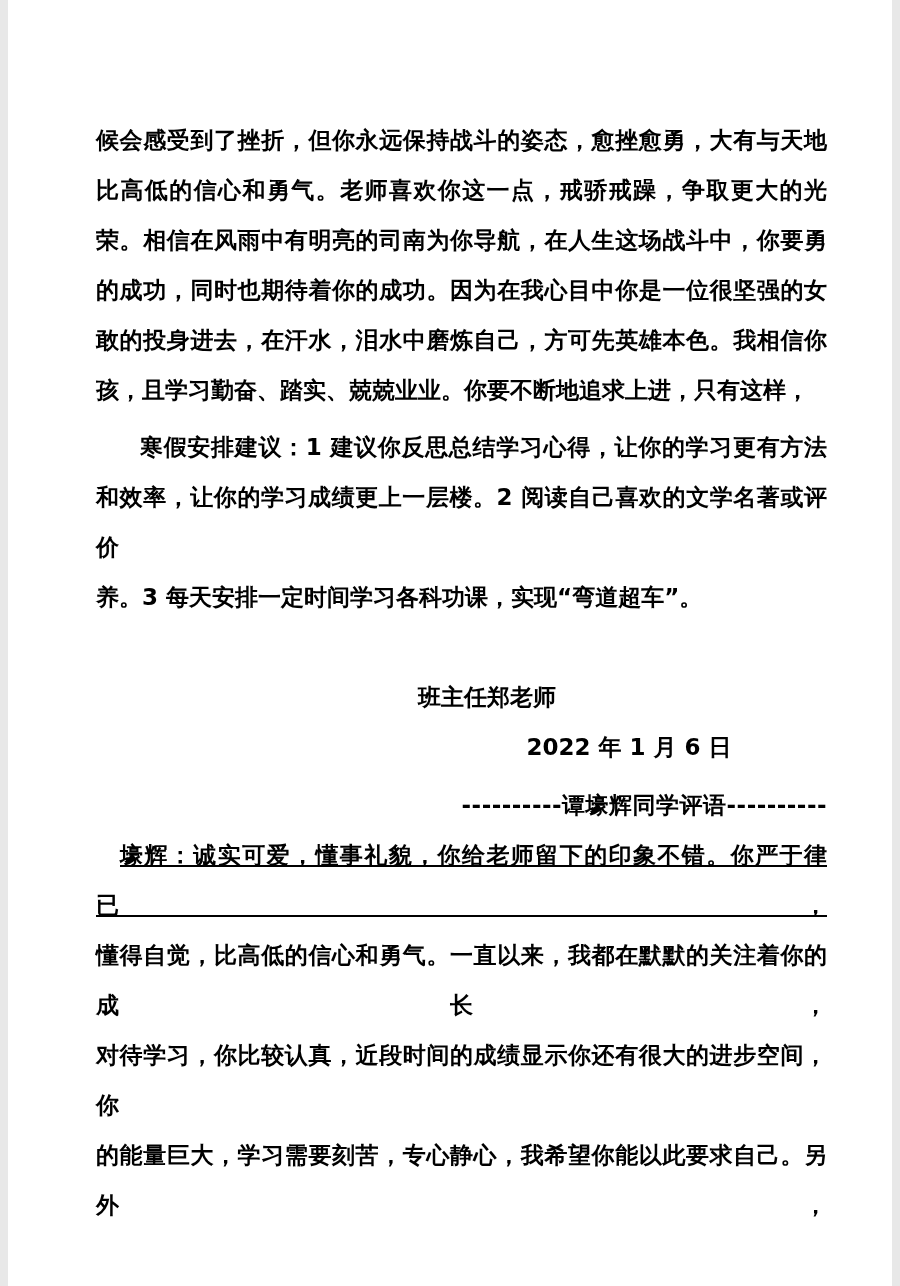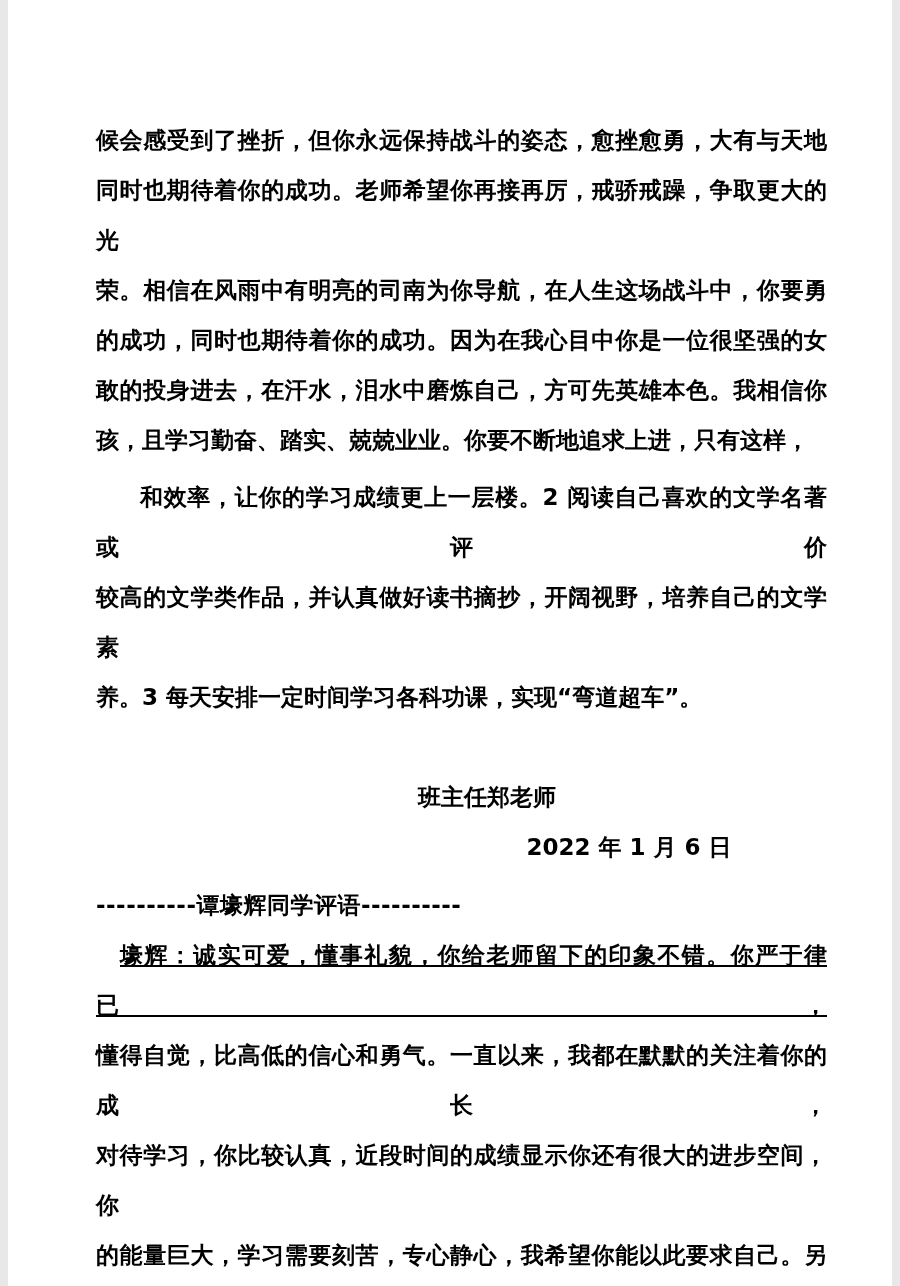--- a/index.html
+++ b/index.html
@@ -50,40 +50,41 @@
   }
   .date-line {
     margin-left: 335px;
     white-space: nowrap;
     text-align: center;
   }
   .divider-line {
     margin-top: 8px;
     letter-spacing: 0.5px;
     white-space: nowrap;
+    text-align: right;
   }
 </style>
 </head>
 <body>
 
 <div class="page">
   <div class="content">
 
     <div class="para p1 flush-last">
         <div class="line">候会感受到了挫折，但你永远保持战斗的姿态，愈挫愈勇，大有与天地</div>
-        <div class="line">同时也期待着你的成功。老师希望你再接再厉，戒骄戒躁，争取更大的光</div>
+        <div class="line">比高低的信心和勇气。老师喜欢你这一点，戒骄戒躁，争取更大的光</div>
         <div class="line">荣。相信在风雨中有明亮的司南为你导航，在人生这场战斗中，你要勇</div>
         <div class="line">的成功，同时也期待着你的成功。因为在我心目中你是一位很坚强的女</div>
         <div class="line">敢的投身进去，在汗水，泪水中磨炼自己，方可先英雄本色。我相信你</div>
         <div class="line">孩，且学习勤奋、踏实、兢兢业业。你要不断地追求上进，只有这样，</div>
       </div>
 
     <div class="para p2 flush-last">
+        <div class="line">寒假安排建议：1 建议你反思总结学习心得，让你的学习更有方法</div>
         <div class="line">和效率，让你的学习成绩更上一层楼。2 阅读自己喜欢的文学名著或评价</div>
-        <div class="line">较高的文学类作品，并认真做好读书摘抄，开阔视野，培养自己的文学素</div>
         <div class="line">养。3 每天安排一定时间学习各科功课，实现“弯道超车”。</div>
       </div>
 
     <div class="signature-line">班主任郑老师</div>
 
     <div class="date-line">2022 年 1 月 6 日</div>
 
     <div class="divider-line">----------谭壕辉同学评语----------</div>
 
     <div class="para p3">

